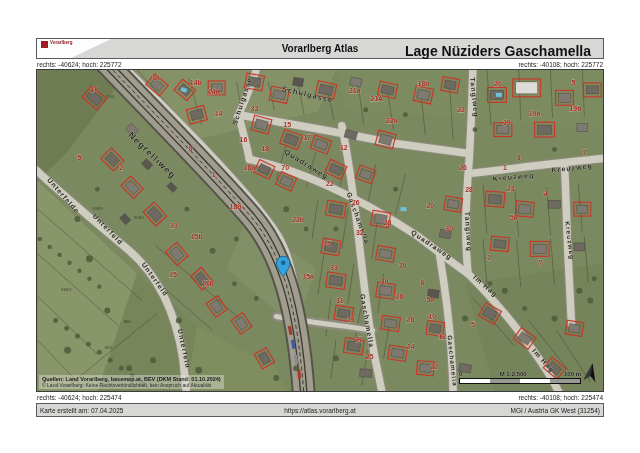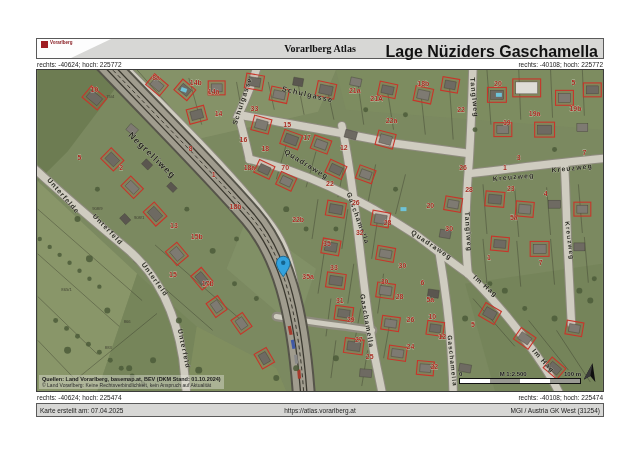--- a/index.html
+++ b/index.html
@@ -5,22 +5,22 @@
   html,body{margin:0;padding:0;background:#fff;width:640px;height:453px;overflow:hidden;
     font-family:"Liberation Sans",sans-serif;}
   .page{position:absolute;left:36px;top:38px;width:568px;}
   
   .bar{box-sizing:border-box;height:21px;background:#d7d7d5;border:1px solid #5a5a5a;position:relative;
     display:flex;align-items:center;}
   .logo-flag{position:absolute;left:0;top:0;width:74px;height:19px;background:#fdfdfd;
     clip-path:polygon(0 0,100% 0,46% 100%,0 100%);display:flex;align-items:flex-start;padding:2px 0 0 4px;box-sizing:border-box;}
   .logo-mark{width:7px;height:7px;background:#a01e23;display:inline-block;margin-right:2px;}
   .logo-text{font-size:4.5px;line-height:4.5px;color:#8a1f24;font-weight:bold;}
-  .hdr-title{flex:1;text-align:center;font-weight:bold;font-size:10px;color:#111;font-family:Liberation Serif, serif;}
-  .hdr-sub{position:absolute;right:5px;top:4px;font-weight:bold;font-size:16px;color:#111;}
+  .hdr-title{flex:1;text-align:center;font-weight:bold;font-size:10px;color:#111;}
+  .hdr-sub{position:absolute;right:12px;top:4px;font-weight:bold;font-size:14px;color:#111;}
   
   .coordrow{display:flex;justify-content:space-between;font-size:6.5px;color:#222;height:10px;
     align-items:center;padding:0 1px;}
   
   .map{box-sizing:border-box;position:relative;width:568px;height:323px;border:1px solid #3c3c3c;
     background:#7b8960;overflow:hidden;}
   .map svg{display:block;}
   .street{fill:#2d2d25;font-weight:bold;letter-spacing:1.1px;stroke:#d9d9cb;stroke-width:.35px;
     paint-order:stroke;text-anchor:middle;font-family:"Liberation Sans",sans-serif;}
   .hn{fill:#a82e24;font-weight:bold;font-size:7px;stroke:#e8e8da;stroke-width:.3px;paint-order:stroke;

